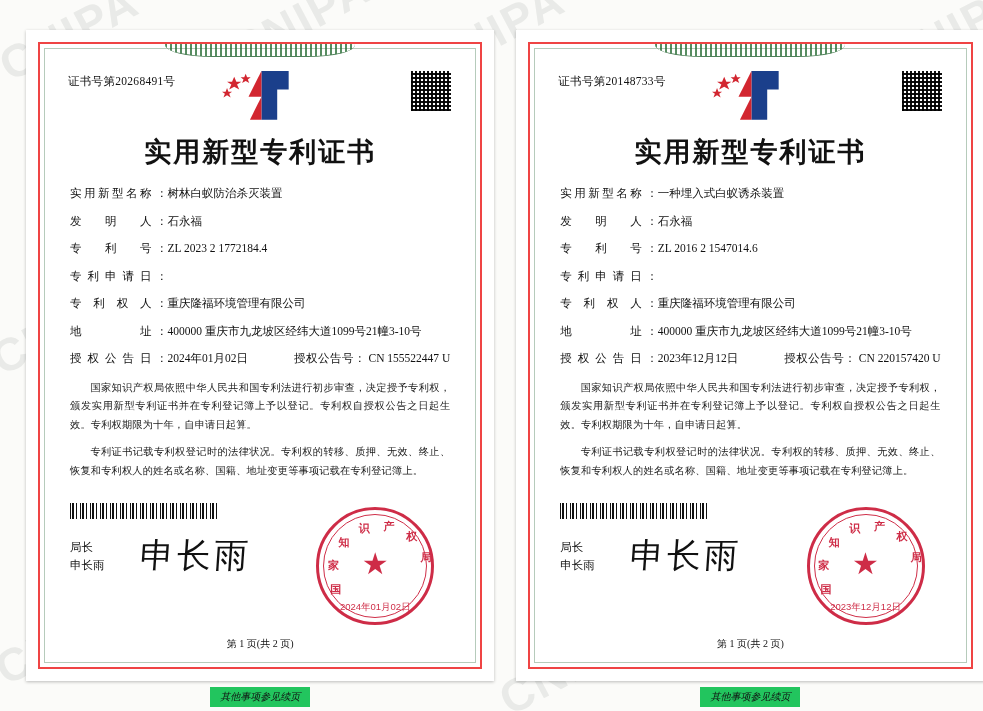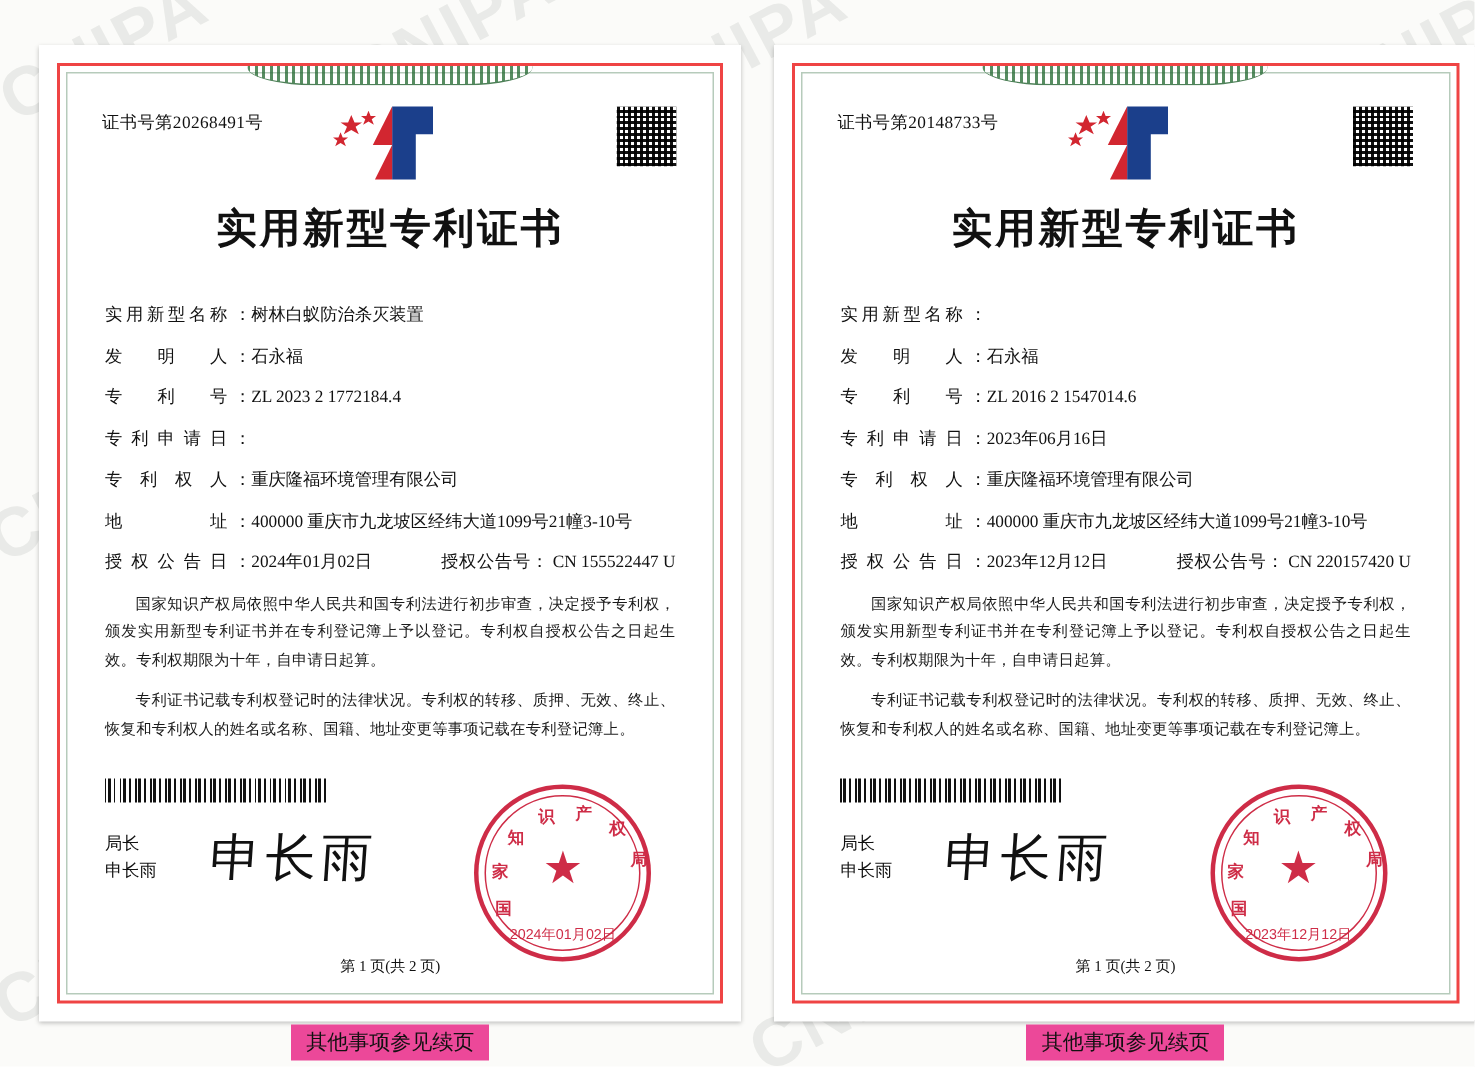--- a/index.html
+++ b/index.html
@@ -120,21 +120,21 @@
     border: 1px solid #fff;
   }
 
   
   .title {
     text-align: center;
     font-size: 27px;
     font-weight: bold;
     letter-spacing: 2px;
     color: #111;
-    margin: 2px 0 32px 0;
+    margin: 2px 0 16px 0;
     font-family: "Liberation Serif", serif;
   }
 
   
   .fields { margin: 0 2px; }
   .field {
     display: flex;
     align-items: baseline;
     font-size: 11.5px;
     color: #111;
@@ -267,25 +267,26 @@
     bottom: 16px;
     text-align: center;
     font-size: 10px;
     color: #111;
   }
   .footnote {
     position: absolute;
     left: 50%;
     bottom: -26px;
     transform: translateX(-50%);
-    font-size: 14px;
-    color: #111;
-    background: #ec4899;
+    font-size: 10px;
+    color: #111;
+    background: #22c55e;
     padding: 3px 10px;
     white-space: nowrap;
+    font-style: italic;
   }
 </style>
 </head>
 <body>
 
 <div id="page">
 
   <div>
     <div class="wm" style="left:-6px;  top:6px;">CNIPA</div>
     <div class="wm" style="left:226px; top:-8px;">CNIPA</div>
@@ -413,35 +414,35 @@
 
           <div class="qr"></div>
         </div>
 
         <div class="title">实用新型专利证书</div>
 
         <div class="fields">
           <div class="field">
             <span class="f-label spread">实用新型名称</span>
             <span class="f-colon">：</span>
+            <span class="f-value">一种埋入式白蚁诱杀装置</span>
           </div>
           <div class="field">
             <span class="f-label spread">发 明 人</span>
             <span class="f-colon">：</span>
             <span class="f-value">石永福</span>
           </div>
           <div class="field">
             <span class="f-label spread">专 利 号</span>
             <span class="f-colon">：</span>
             <span class="f-value">ZL 2016 2 1547014.6</span>
           </div>
           <div class="field">
             <span class="f-label spread">专利申请日</span>
             <span class="f-colon">：</span>
-            <span class="f-value">2023年06月16日</span>
           </div>
           <div class="field">
             <span class="f-label spread">专 利 权 人</span>
             <span class="f-colon">：</span>
             <span class="f-value">重庆隆福环境管理有限公司</span>
           </div>
           <div class="field">
             <span class="f-label spread">地        址</span>
             <span class="f-colon">：</span>
             <span class="f-value">400000 重庆市九龙坡区经纬大道1099号21幢3-10号</span>

